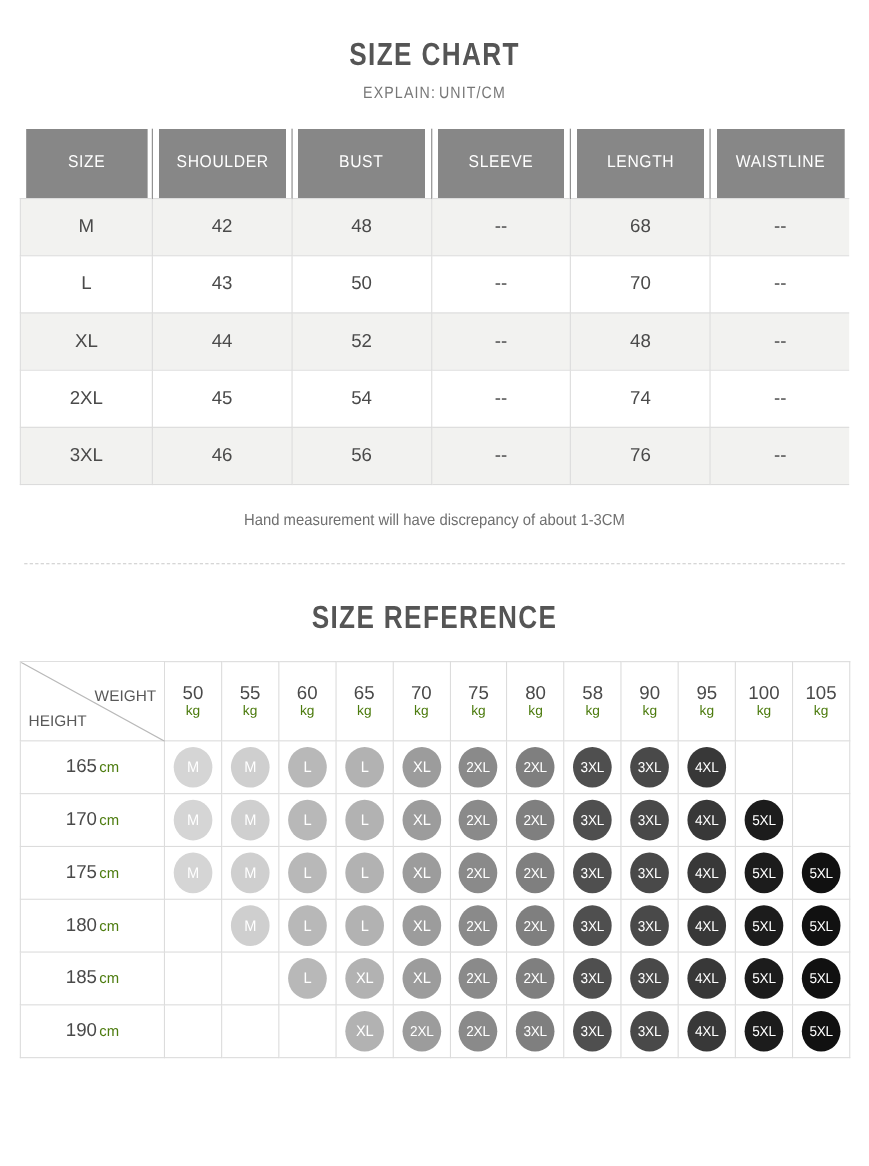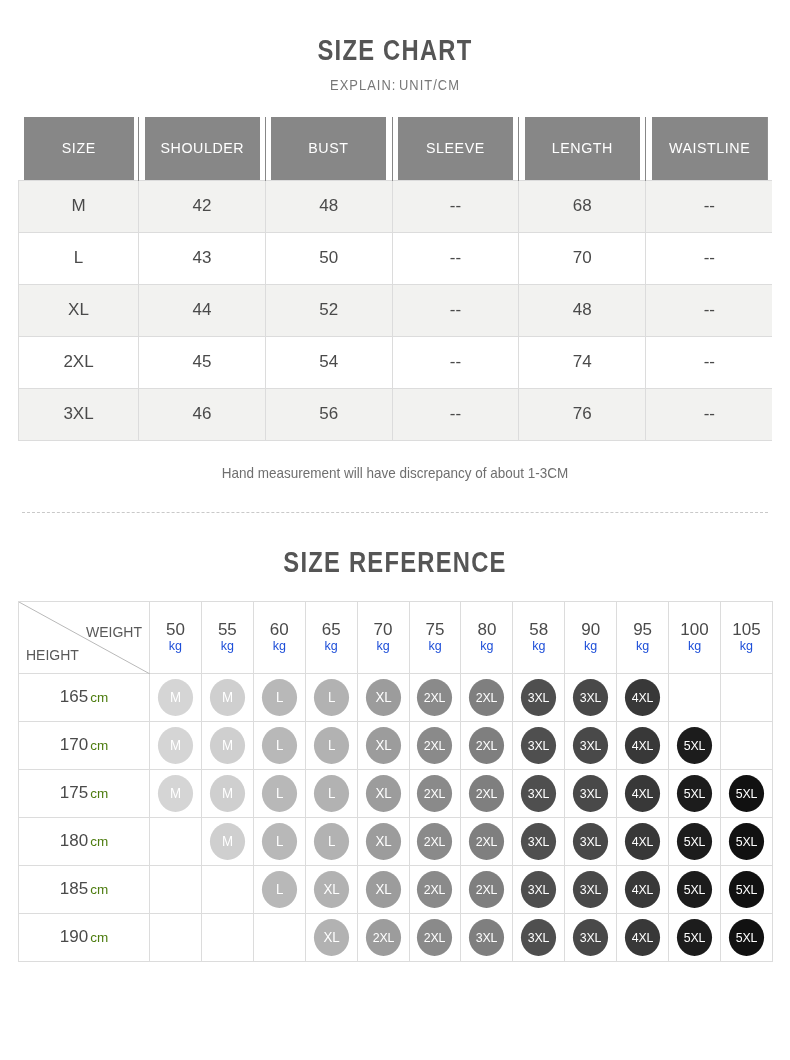--- a/index.html
+++ b/index.html
@@ -99,21 +99,21 @@
     position:absolute; left:7px; bottom:10px;
     font-size:14px; color:#595959;
   }
   th.wcol {
     height:72px;
     background:#f2f2f0;
     font-weight:normal;
     line-height:1.05;
   }
   th.wcol .wnum { display:block; font-size:17px; color:#4a4a4a; }
-  th.wcol .wunit { display:block; font-size:12.5px; color:#1d4ed8; margin-top:1px; }
+  th.wcol .wunit { display:block; font-size:12.5px; color:#4d7c0f; margin-top:1px; }
 
   td.hcell {
     height:48px;
     background:#f2f2f0;
     font-size:17px;
     color:#4a4a4a;
   }
   td.hcell .hunit { font-size:13.5px; color:#4d7c0f; margin-left:2px; }
 
   td.cell { height:48px; }

